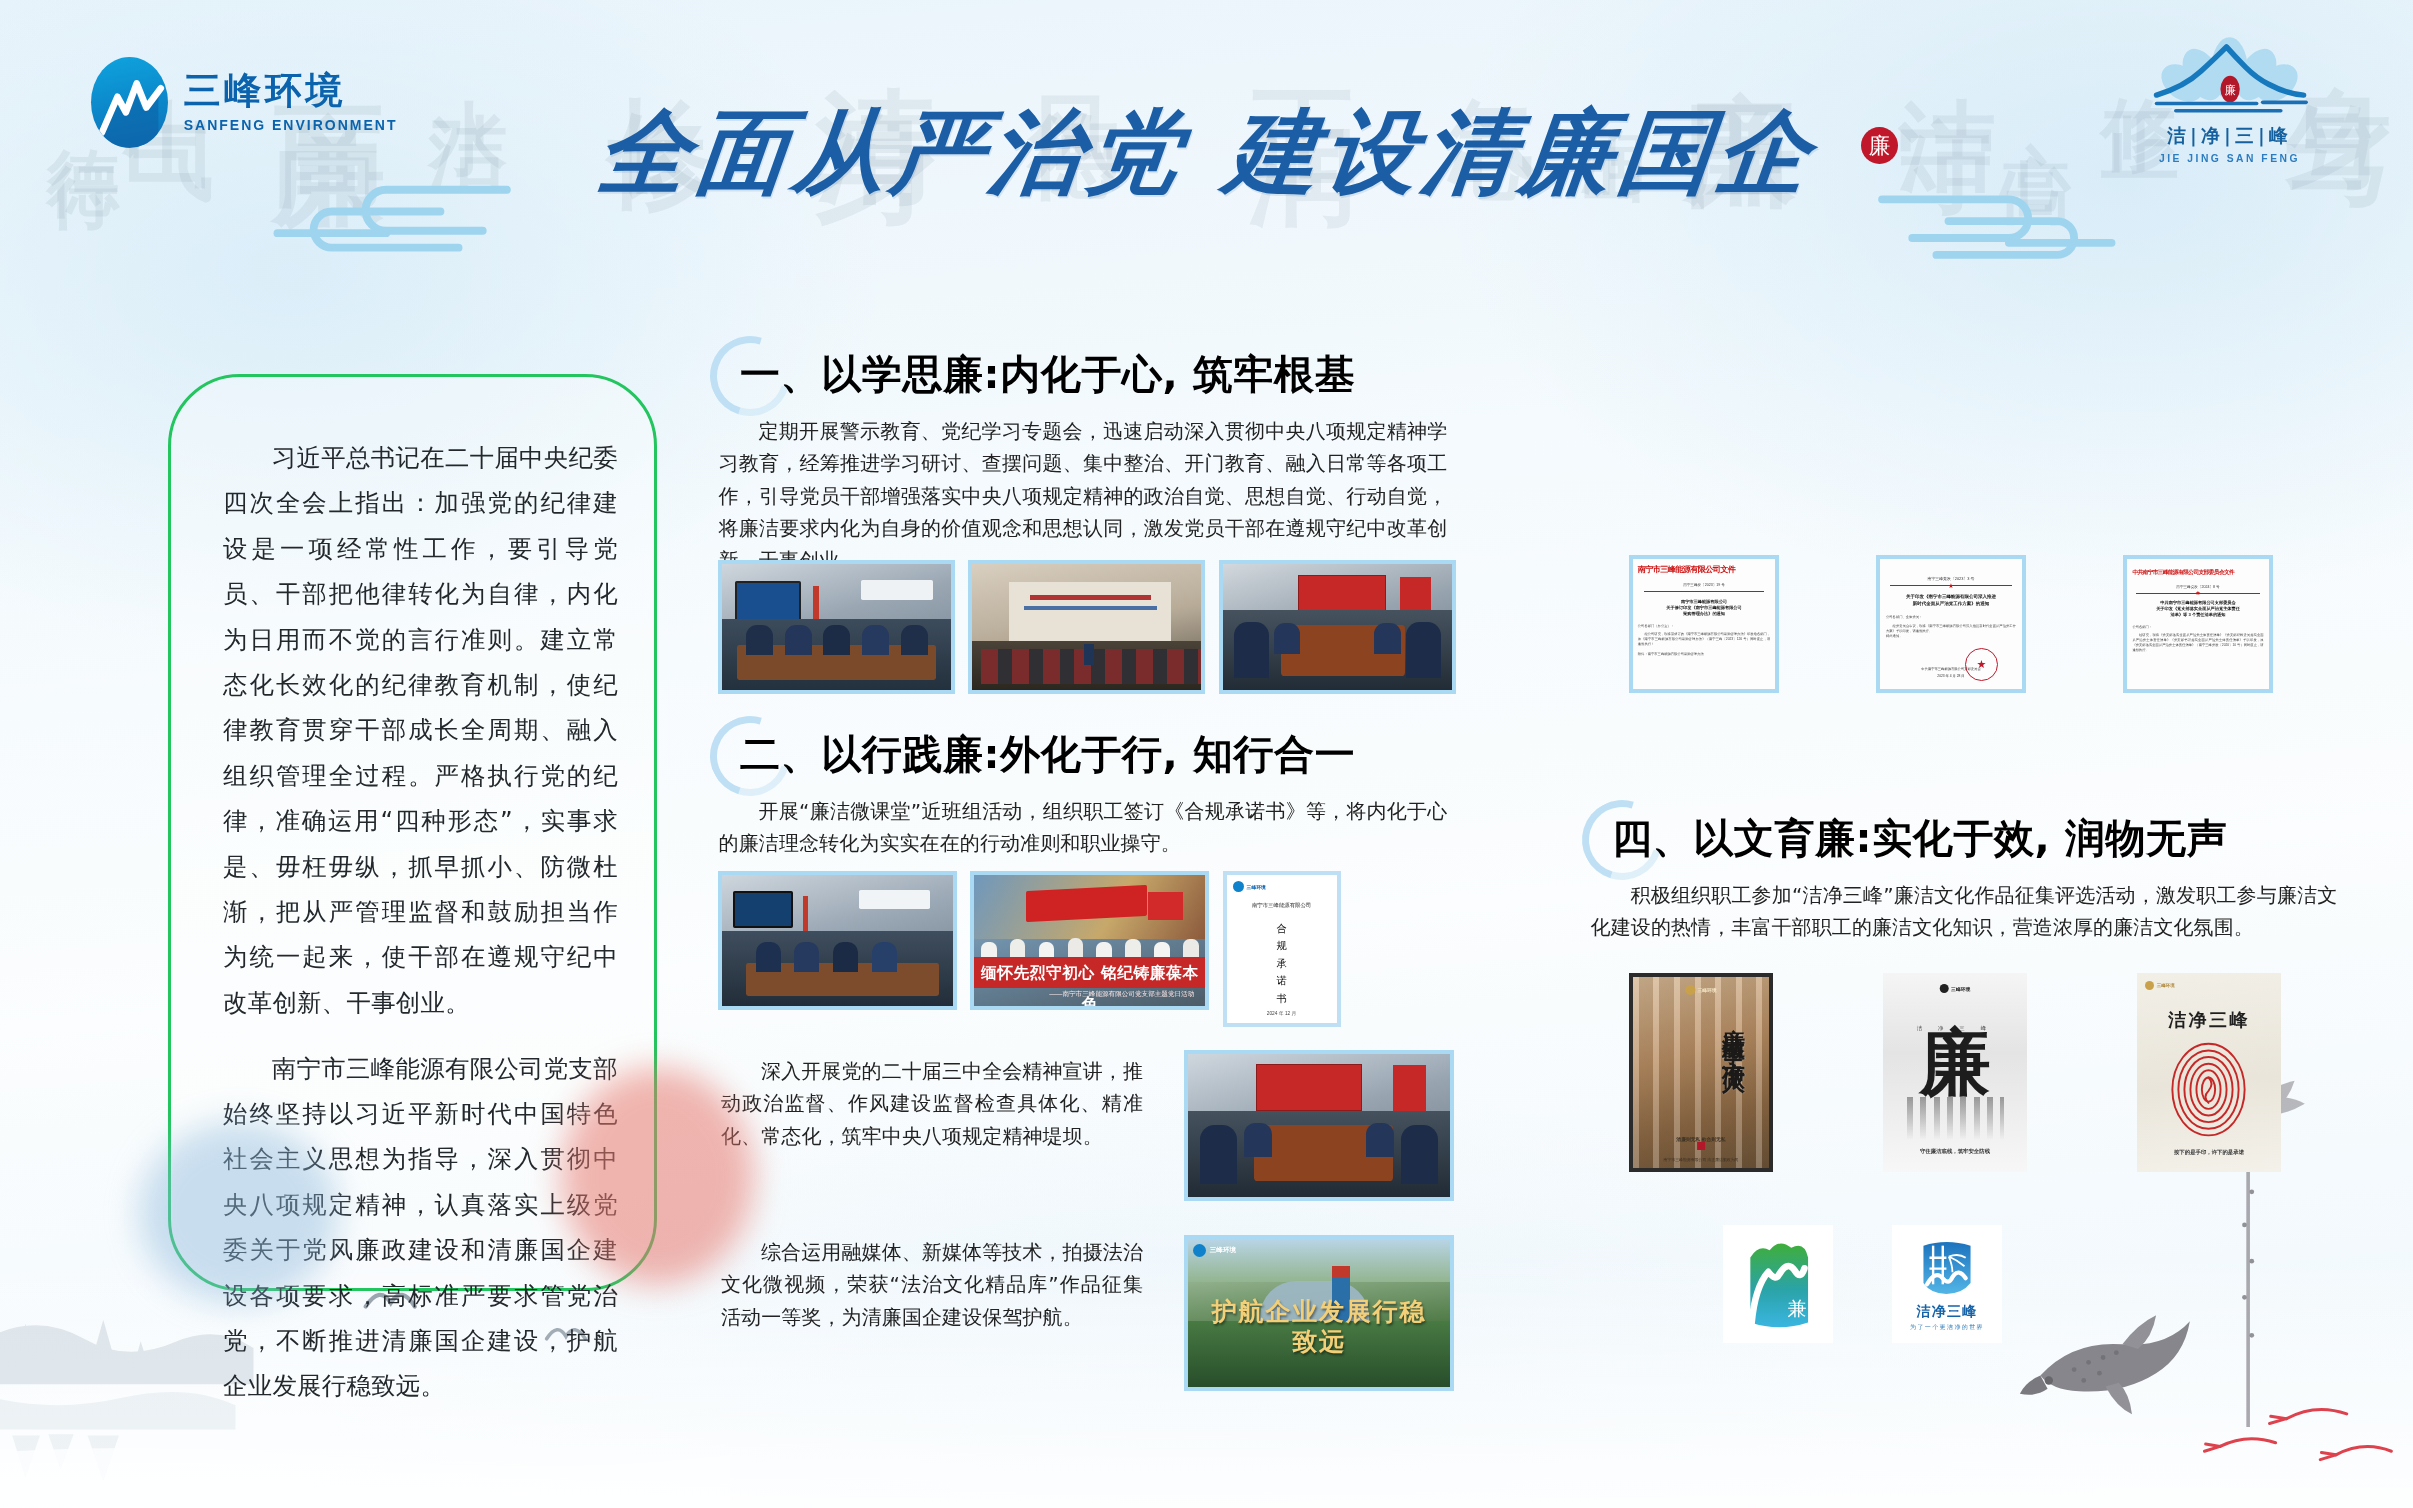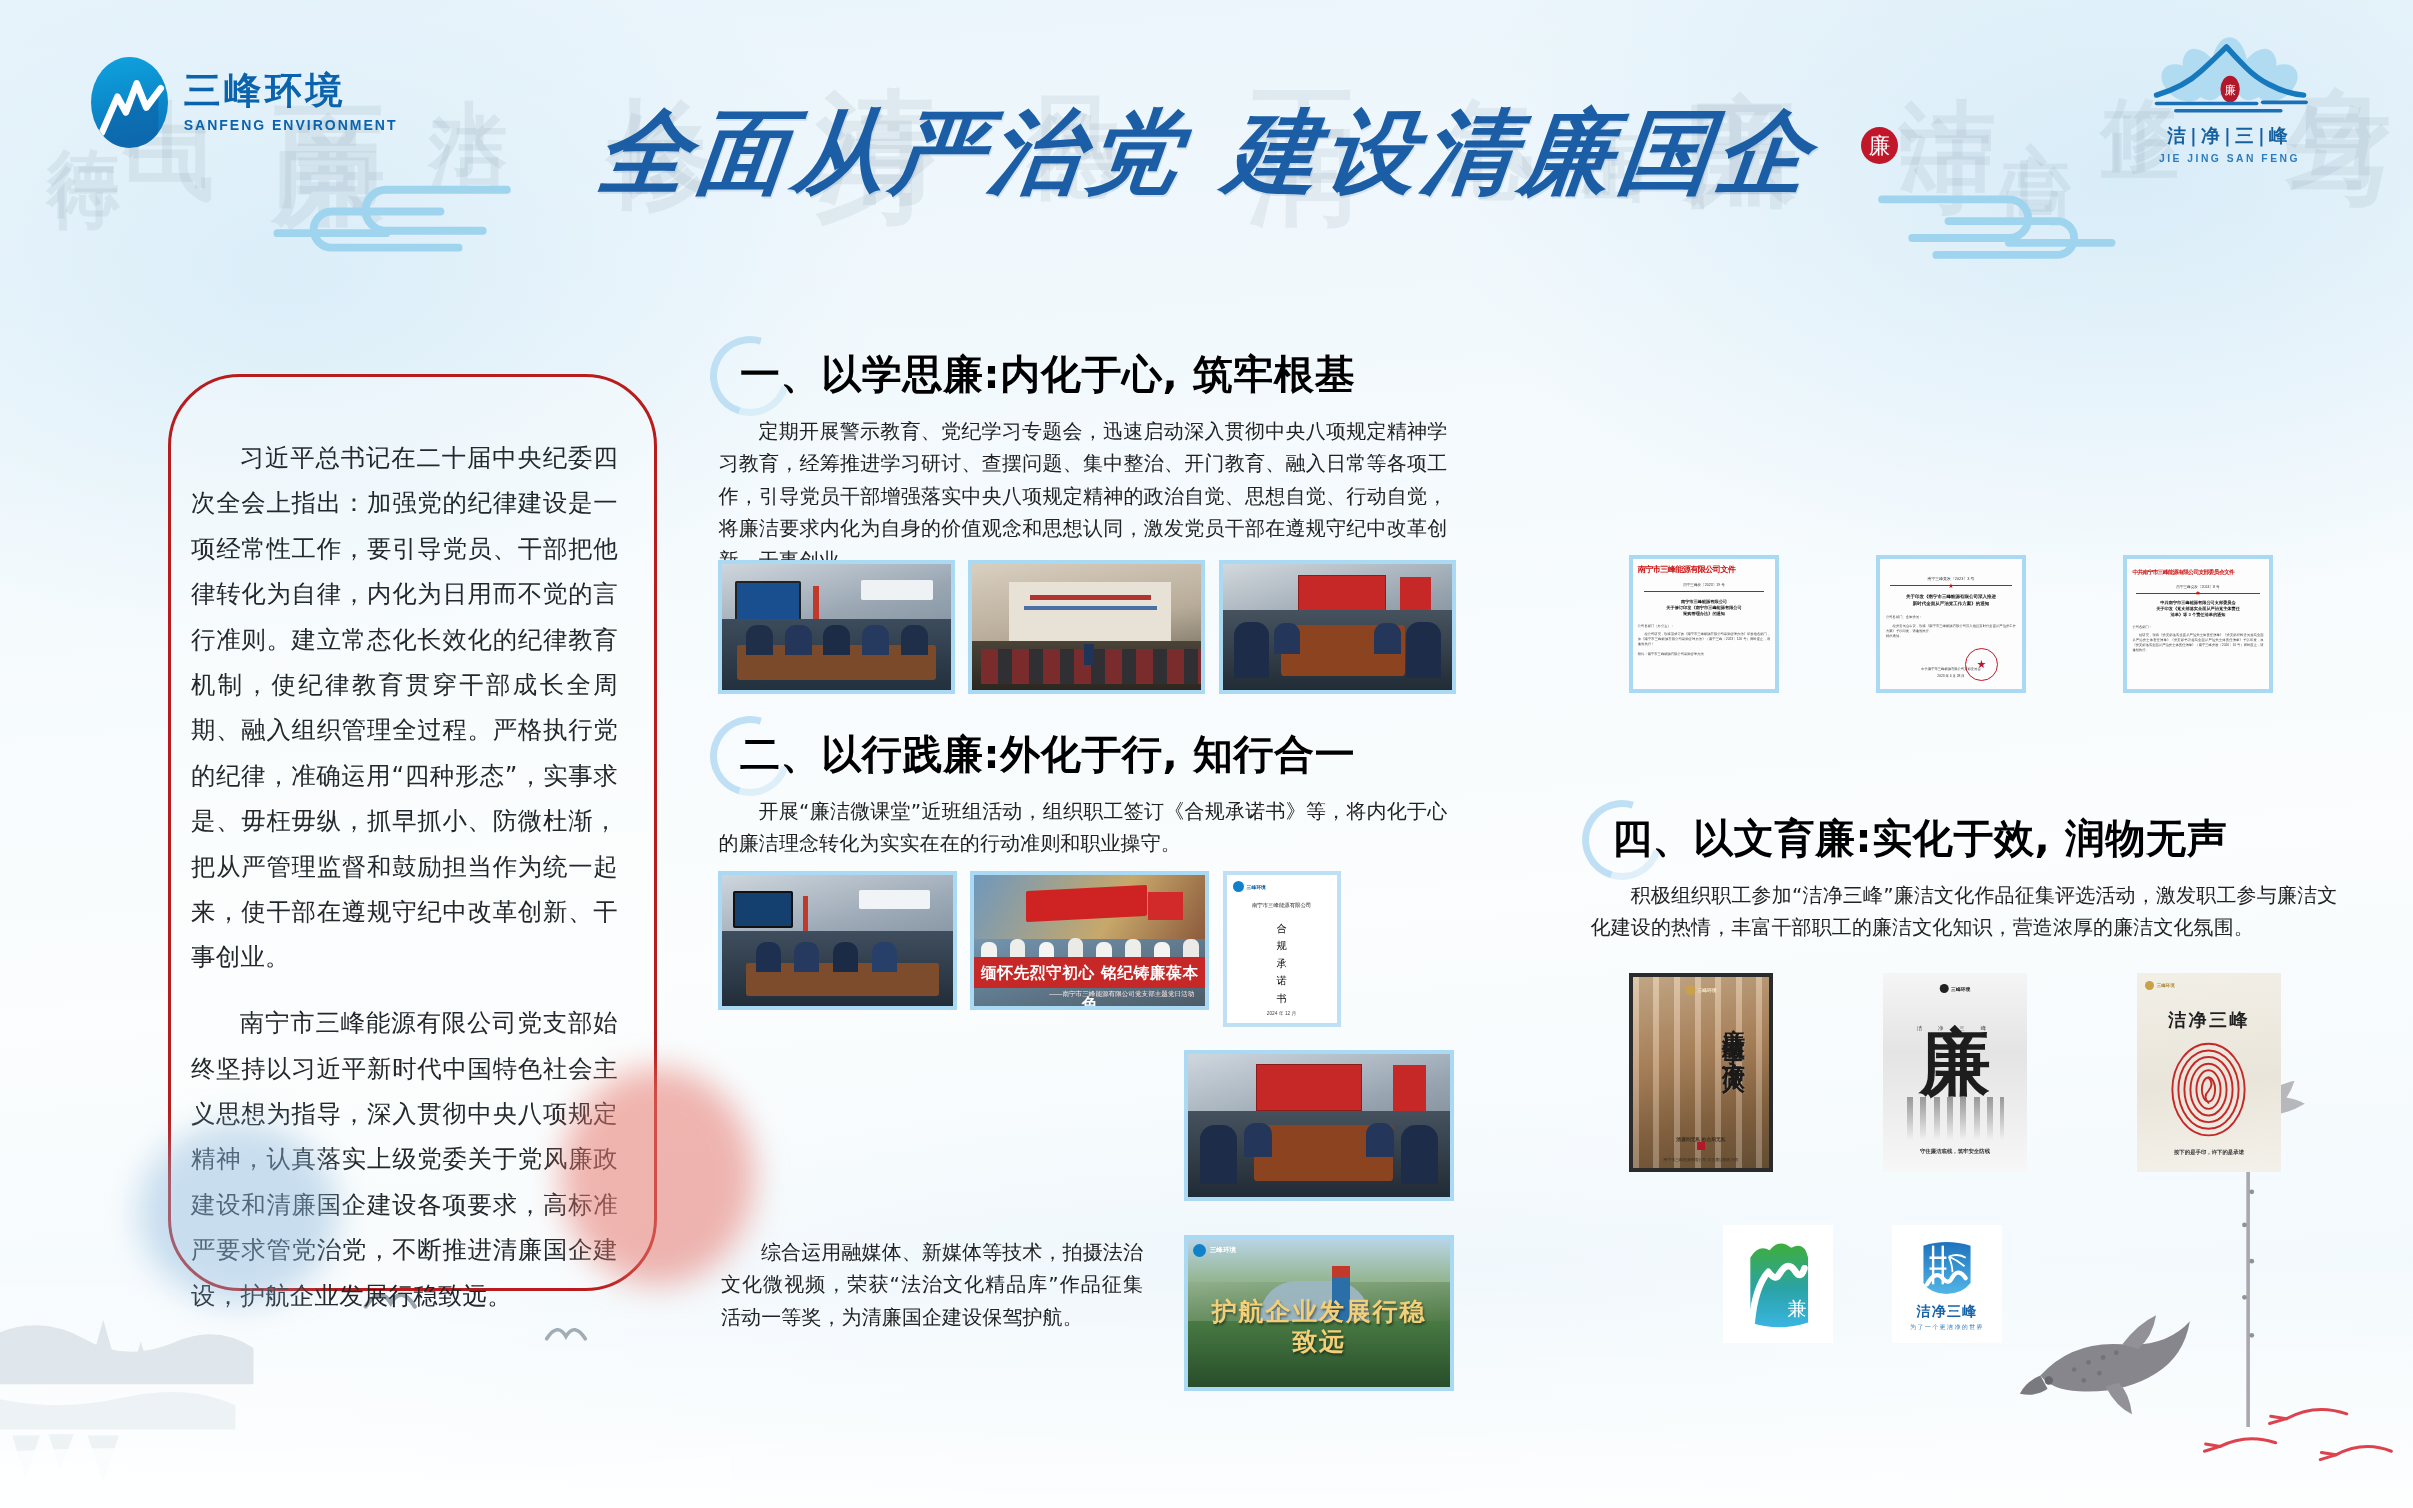--- a/index.html
+++ b/index.html
@@ -57,23 +57,23 @@
   .brand2 { position:absolute; right:84px; top:37px; width:199px; text-align:center; z-index:6; }
   .brand2 .cn { font-size:18.7px; color:#15619f; letter-spacing:4.2px; font-family:"DejaVu Serif",serif;
       font-weight:700; margin-top:3.6px;}
   .brand2 .en { font-size:10.3px; color:#2b7cc0; letter-spacing:2.5px; font-weight:700; margin-top:4.2px;}
 
   
   #board { position:absolute; inset:0; z-index:8; }
 
   
   #quote-card { position:absolute; left:168px; top:374px; width:489px; height:917px;
-      border:3px solid #b91c1c; border-radius:72px 72px 72px 72px;
+      border:3px solid #22c55e; border-radius:72px 72px 72px 72px;
       background:rgba(255,255,255,.30);
-      padding:58px 36px 24px 20px; }
+      padding:58px 36px 24px 52px; }
   #quote-card p { font-size:24.4px; line-height:1.86; color:#23282d; text-align:justify;
       text-indent:2em; font-family:"DejaVu Sans","Liberation Sans",sans-serif; font-weight:500;
       letter-spacing:0.3px; }
   #quote-card p + p { margin-top:20.5px; }
 
   
   .blob { position:absolute; border-radius:50%; filter:blur(15.7px); z-index:-1; }
 
   
   .sec { position:absolute; }
@@ -375,20 +375,21 @@
           <div style="width:11px;height:11px;border-radius:50%;background:#1082cc;"></div>
           <div style="font-size:4.8px;color:#0b63ad;font-weight:700;">三峰环境</div>
         </div>
         <div style="margin-top:9.7px; text-align:center; font-size:5.4px; color:#222;">南宁市三峰能源有限公司</div>
         <div style="margin:11px auto 0; width:15.7px; font-size:10.3px; color:#111; line-height:1.7; text-align:center; font-family:'DejaVu Serif',serif;">合规承诺书</div>
         <div style="position:absolute; left:0; right:0; bottom:7.2px; text-align:center; font-size:4.8px; color:#444;">2024 年 12 月</div>
       </div>
     </div>
   </div>
 
+  <div class="sec-body" style="position:absolute; left:721px; top:1055px; width:422px; font-size:20px;">深入开展党的二十届三中全会精神宣讲，推动政治监督、作风建设监督检查具体化、精准化、常态化，筑牢中央八项规定精神堤坝。</div>
 
   <div class="ph" style="position:absolute; left:1184px; top:1050px; width:270px; height:151px;">
     <div class="inner" style="background:linear-gradient(165deg,#cfd7de 0%,#98a5b1 44%,#67747f 100%);">
       <div style="position:absolute; left:68px; top:9.7px; width:106px; height:47px; background:#c62828; border:1.8px solid #8c1b1b;"></div>
       <div style="position:absolute; right:24px; top:11px; width:33px; height:47px; background:#c62828;"></div>
       <div style="position:absolute; left:0; bottom:0; width:100%; height:86px; background:linear-gradient(180deg,#45525e,#212b35);"></div>
       <div style="position:absolute; left:66px; bottom:15.7px; width:139px; height:56px; background:#8b4320; border-radius:3.6px;"></div>
       <div style="position:absolute; left:12px; bottom:13.3px; width:37px; height:59px; background:#1d2d49; border-radius:14.5px 14.5px 0 0;"></div>
       <div style="position:absolute; left:56px; bottom:40px; width:28px; height:34px; background:#24365a; border-radius:11.5px 11.5px 0 0;"></div>
       <div style="position:absolute; right:12px; bottom:13.3px; width:37px; height:59px; background:#1d2d49; border-radius:14.5px 14.5px 0 0;"></div>

